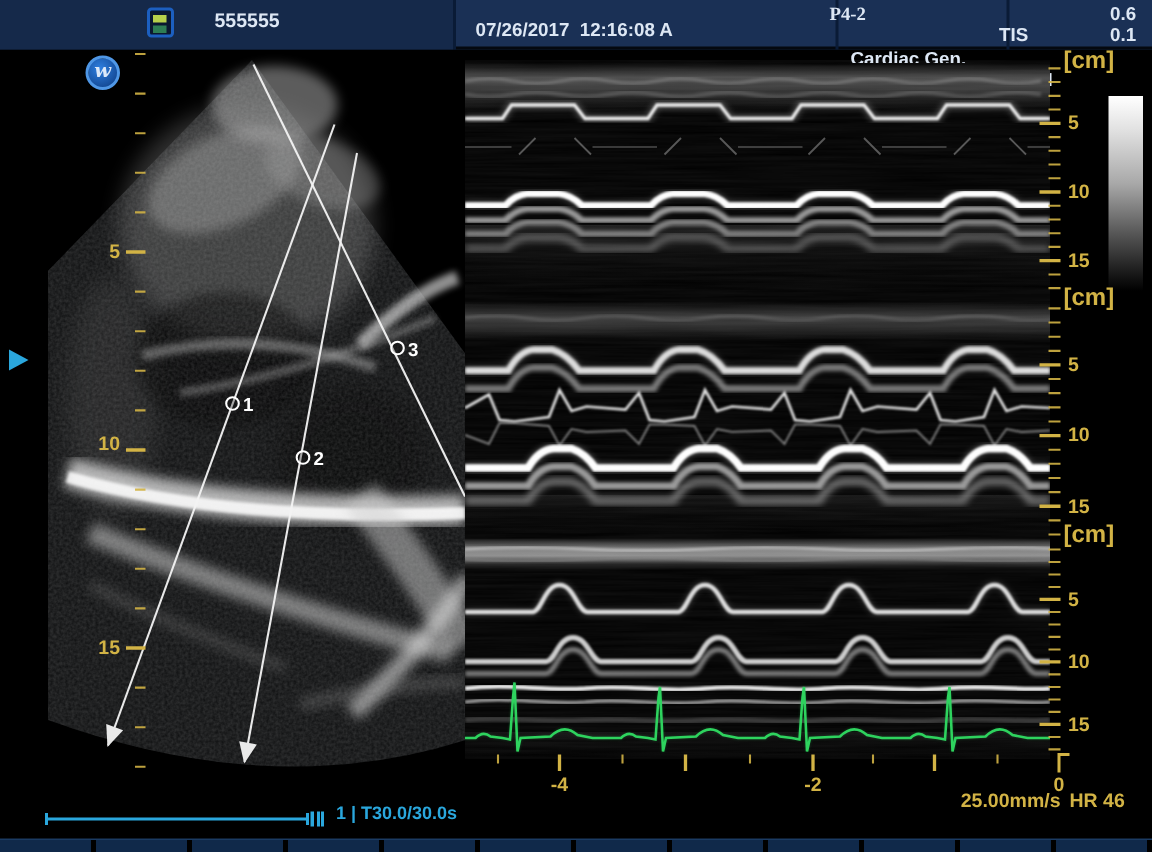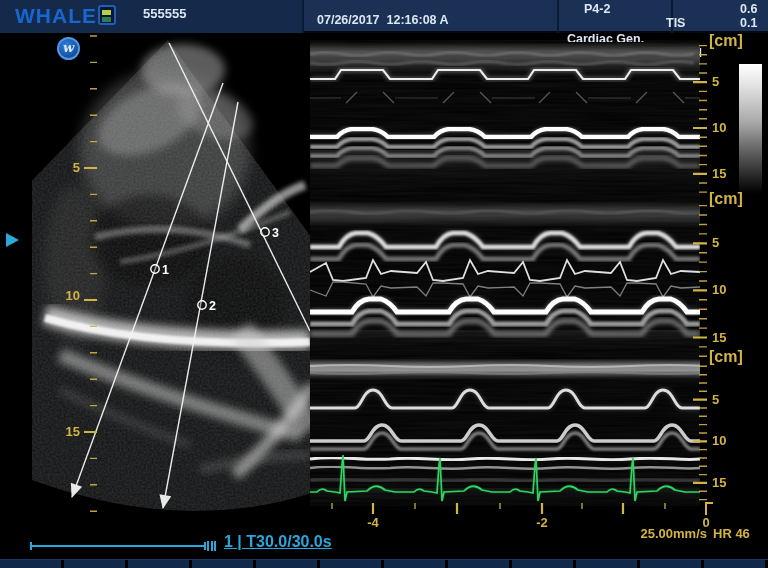--- a/index.html
+++ b/index.html
@@ -14,36 +14,36 @@
   .hdr{position:absolute;left:0;top:0;width:768px;height:33px;background:var(--navy);border-bottom:2px solid #04080f;}
   .hdr-sec1{position:absolute;left:0;top:0;width:302px;height:33px;background:#15294a;}
   .hdr-div{position:absolute;top:0;width:2px;height:33px;background:#0a1b36;}
   .hdr span{position:absolute;color:var(--hdrtext);font-weight:bold;font-size:12.5px;white-space:pre;}
   .logo-text{left:15px;top:4px;font-size:21px !important;font-weight:bold;color:var(--logoblue) !important;letter-spacing:1px;}
   .logo-icon{position:absolute;left:98px;top:5px;width:18px;height:20px;border:2px solid #1c5fc0;border-radius:3px;background:#0b1830;}
   .logo-icon .b1{position:absolute;left:2px;top:3px;width:9px;height:5px;background:#b7d04b;}
   .logo-icon .b2{position:absolute;left:2px;top:10px;width:9px;height:5px;background:#2e7d54;}
   .pid{left:143px;top:6px;font-size:13px !important;text-align:right;}
   .dt{left:317px;top:13px;}
-  .probe{left:584px;top:2px;}
+  .probe{left:553px;top:2px;font-family:Liberation Serif, serif;}
   .preset{left:567px;top:32px;}
   .mi-l{left:688px;top:2px;margin-top:44px;} .mi-v{left:740px;top:2px;}
   .tis-l{left:666px;top:16px;} .tis-v{left:740px;top:16px;}
   .wbadge{position:absolute;left:57px;top:37px;width:23px;height:23px;border-radius:50%;z-index:4;
           background:radial-gradient(circle at 40% 35%,#2f7fe0,#0c3a80);border:2px solid #4f97e6;}
   .wbadge i{position:absolute;left:0;top:1px;width:100%;text-align:center;font-family:"DejaVu Serif",serif;
             font-style:italic;font-weight:bold;font-size:13px;color:#dce8f8;}
   
   svg.scene{position:absolute;left:0;top:0;z-index:1;}
   
   .lab{position:absolute;z-index:3;font-weight:bold;font-size:13px;color:var(--yellow);line-height:14px;white-space:pre;}
   .lab.rt{text-align:right;}
   .lab.ct{text-align:center;}
   .lab.cm{font-size:16px;}
-  .lab.cyan{color:var(--cyan);font-size:16px;text-decoration:underline;}
+  .lab.cyan{color:var(--cyan);font-size:12px;}
   
   .graybar{position:absolute;left:739px;top:64px;width:23px;height:130px;z-index:2;
     background:linear-gradient(180deg,#fff 0%,#e0e0e0 18%,#a8a8a8 45%,#585858 70%,#161616 92%,#000 100%);}
   .focus-tri{position:absolute;left:6px;top:233px;width:0;height:0;z-index:3;
     border-left:13px solid var(--cyan);border-top:7px solid transparent;border-bottom:7px solid transparent;}
   .cine-line{position:absolute;left:30px;top:545px;width:176px;height:2px;background:var(--cyan);z-index:3;}
   .cine-line::before,.cine-line::after{content:"";position:absolute;top:-3px;width:2px;height:8px;background:var(--cyan);}
   .cine-line::before{left:0;} .cine-line::after{right:0;}
   .cine-thumb{position:absolute;left:207px;top:541px;width:9px;height:10px;z-index:3;
     background:linear-gradient(90deg,var(--cyan) 0 2px,transparent 2px 4px,var(--cyan) 4px 6px,transparent 6px 7px,var(--cyan) 7px 9px);}
@@ -51,21 +51,20 @@
   .footer{position:absolute;left:0;top:559px;width:768px;height:9px;z-index:3;border-top:1px solid #1b3b63;
     background:repeating-linear-gradient(90deg,#10294a 0px,#10294a 61px,#000 61px,#000 64px);}
 </style>
 </head>
 <body>
 
 <div class="screen">
 
   <div class="hdr">
     <div class="hdr-sec1"></div>
-    <span class="logo-text">WHALE</span>
     <span class="logo-icon"><i class="b1"></i><i class="b2"></i></span>
     <span class="pid">555555</span>
     <div class="hdr-div" style="left:302px"></div>
     <span class="dt">07/26/2017  12:16:08 A</span>
     <div class="hdr-div" style="left:557px"></div>
     <span class="probe">P4-2</span>
     <span class="preset">Cardiac Gen.</span>
     <div class="hdr-div" style="left:671px"></div>
     <span class="mi-l">MI</span>
     <span class="mi-v">0.6</span>

